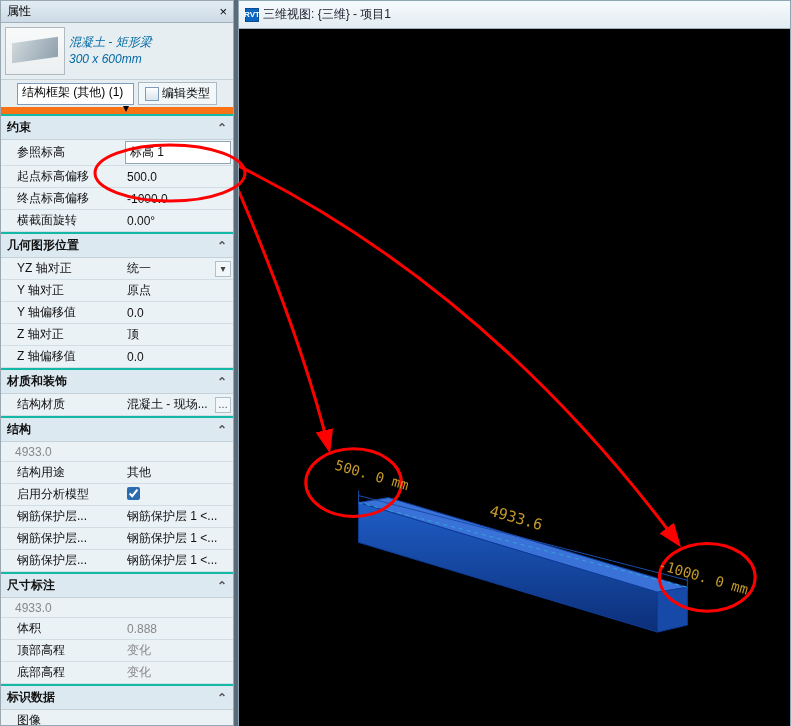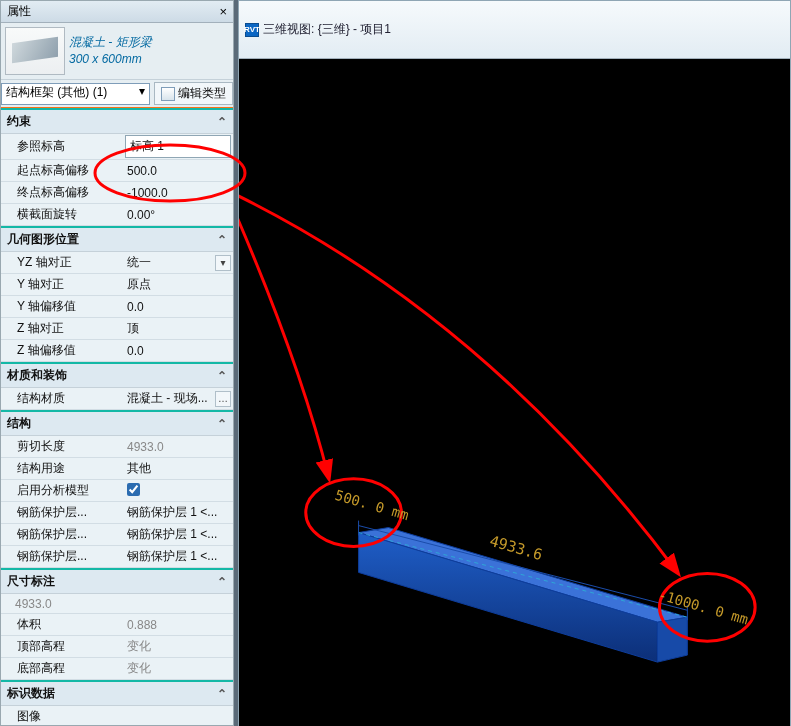--- a/index.html
+++ b/index.html
@@ -4,39 +4,39 @@
 <style>
   * { box-sizing: border-box; margin: 0; padding: 0; font-family: "Microsoft YaHei", Arial, sans-serif; }
   body { width: 791px; height: 726px; background: #5a6a78; overflow: hidden; position: relative; }
   .panel { position: absolute; left: 0; top: 0; width: 234px; height: 726px; background: #e6eef2; border: 1px solid #99a8b0; display: flex; flex-direction: column; }
   .panel-title-bar { display: flex; align-items: center; justify-content: space-between; background: linear-gradient(#e2ecf3,#cddbe6); border-bottom: 1px solid #a2b0bb; padding: 2px 6px; font-size: 12px; }
   .panel-title-bar .close { font-size: 13px; cursor: pointer; }
   .type-row { display: flex; align-items: center; padding: 4px; background: #e6eef2; }
   .thumb { width: 60px; height: 48px; background: linear-gradient(#f8fafa,#eceff1); border: 1px solid #b0bac2; margin-right: 4px; position: relative; }
   .thumb::after { content:""; position:absolute; left:6px; top:12px; width:46px; height:20px; background: linear-gradient(120deg,#cfd8dc,#8fa0ad); transform: skewY(-8deg); }
   .type-text { font-size: 12px; color:#0369a1; line-height: 1.4; font-style: italic; }
-  .selector-row { display:flex; align-items:center; padding:2px 0; background:#e6eef2; border-top:1px solid #c5d1d9; border-bottom:1px solid #f97316; }
+  .selector-row { display:flex; align-items:center; padding:2px 16px; background:#e6eef2; border-top:1px solid #c5d1d9; border-bottom:7px solid #f97316; }
   .selector { flex:1; height:22px; font-size:12px; background:#fff; border:1px solid #7f9db9; padding:0 4px; }
   .edit-type { display:flex; align-items:center; gap:3px; font-size:12px; padding:2px 6px; background:#f2f7fa; border:1px solid #a9b8c2; margin-left:4px; cursor:pointer; }
   .edit-type .ico { width:14px; height:14px; border:1px solid #7f9db9; background:linear-gradient(#fff,#d8e4ec); }
   .scroll-area { flex:1; overflow-y:auto; background:#e6eef2; }
   .group-header { display:flex; align-items:center; justify-content:space-between; background:#dde9f1; font-size:12px; font-weight:bold; padding:3px 6px; border-top:2px solid #14b8a6; border-bottom:1px solid #c5d1d9; color:#111; }
   .group-header .chev { font-size:12px; color:#555; }
   .prop-row { display:flex; align-items:center; font-size:12px; border-bottom:1px solid #d2dde4; background:#eaf2f6; min-height:20px; }
   .prop-row.sub { padding-left: 10px; }
   .prop-label { width: 112px; padding:2px 6px; color:#111; white-space:nowrap; overflow:hidden; text-overflow:ellipsis; }
   .prop-val { flex:1; padding:2px 4px; background:#eaf2f6; color:#111; white-space:nowrap; overflow:hidden; text-overflow:ellipsis; }
   .prop-val.input-like { background:#fff; border:1px solid #8fa6b4; margin:1px 2px; }
   .prop-val.ghost { color:#888; }
   .prop-row .btn-small { width:16px; height:16px; background:#f2f7fa; border:1px solid #b0bfc9; margin:0 2px; display:flex; align-items:center; justify-content:center; font-size:10px; color:#444; }
   .prop-val input[type=checkbox] { accent-color:#2b6cb0; }
   .redcircle .prop-label, .redcircle .prop-val { position:relative; }
 
   .viewport-frame { position:absolute; left:238px; top:0; width:553px; height:726px; background:#dfe7ec; border:1px solid #8fa6b4; }
-  .view-tab { display:flex; align-items:center; gap:4px; padding:20px 6px; font-size:12px; background:linear-gradient(#f6fafc,#e2ecf3); border-bottom:1px solid #a2b0bb; color:#223; }
+  .view-tab { display:flex; align-items:center; gap:4px; padding:5px 6px; font-size:12px; background:linear-gradient(#f6fafc,#e2ecf3); border-bottom:1px solid #a2b0bb; color:#223; }
   .view-tab .dicon { width:14px; height:14px; background:#0b66c3; border:1px solid #0a4c8f; display:inline-flex; align-items:center; justify-content:center; color:#fff; font-size:8px; font-weight:bold; }
   .viewport { position:relative; width:100%; height:calc(100% - 24px); background:#000; overflow:hidden; }
   svg.anno { position:absolute; left:0; top:0; width:100%; height:100%; pointer-events:none; }
   .dim-text { position:absolute; color:#c59a2a; font-family: "Consolas", monospace; }
 </style>
 </head>
 <body>
 
 <div class="panel">
   <div class="panel-title-bar">
@@ -120,21 +120,20 @@
       <div class="prop-label">结构材质</div>
       <div class="prop-val">混凝土 - 现场...</div>
       <div class="btn-small">…</div>
     </div>
 
     <div class="group-header">
       <span>结构</span>
       <span class="chev">⌃</span>
     </div>
     <div class="prop-row sub">
-      <div class="prop-label ghost">剪切长度</div>
       <div class="prop-val ghost">4933.0</div>
     </div>
     <div class="prop-row sub">
       <div class="prop-label">结构用途</div>
       <div class="prop-val">其他</div>
     </div>
     <div class="prop-row sub">
       <div class="prop-label">启用分析模型</div>
       <div class="prop-val"><input type="checkbox" checked="" style=""></div>
     </div>

